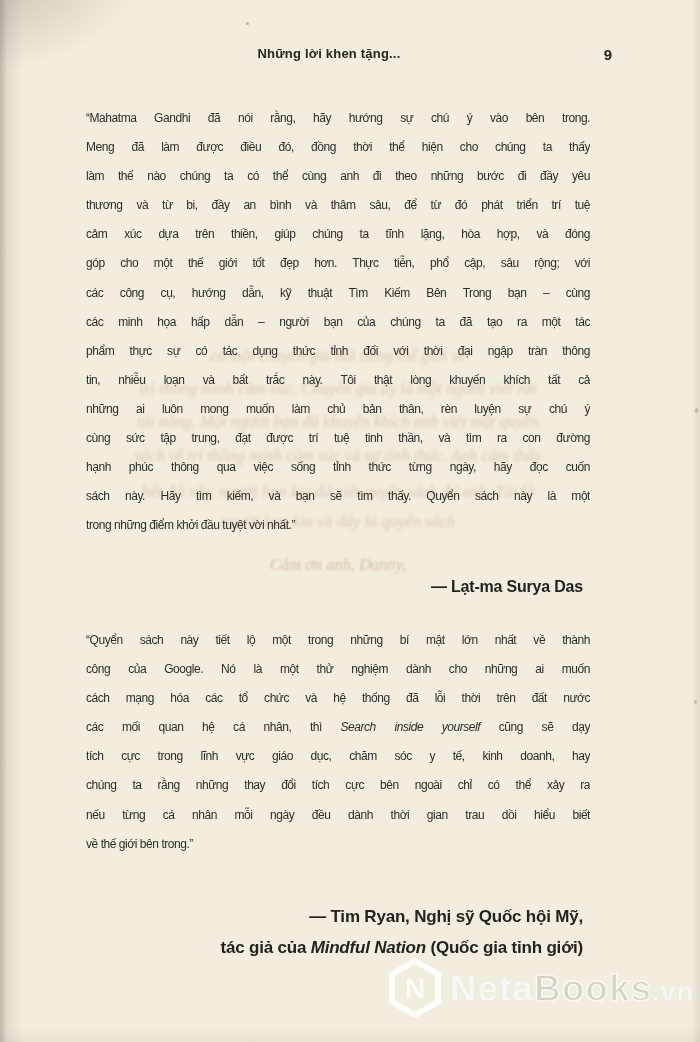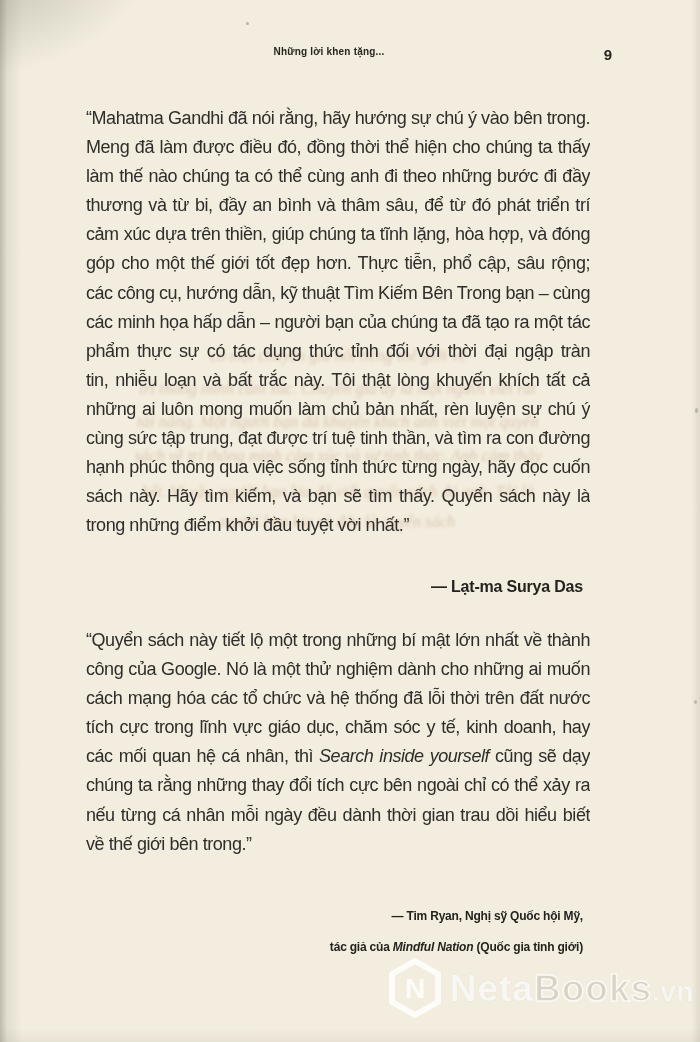--- a/index.html
+++ b/index.html
@@ -11,41 +11,41 @@
       linear-gradient(270deg, rgba(60,56,48,0.10) 0px, rgba(60,56,48,0) 9px),
       linear-gradient(0deg, rgba(60,56,48,0.06) 0px, rgba(60,56,48,0) 14px),
       #f2edde;
     font-family:"Liberation Sans", sans-serif;
     color:#2e2d2a;
   }
   
   .header{position:absolute;top:46px;left:86px;width:526px;height:22px;}
   .header-title{
     position:absolute;left:0;right:40px;text-align:center;
-    font-size:10px;font-weight:bold;letter-spacing:0.2px;color:#262521;
+    font-size:13px;font-weight:bold;letter-spacing:0.2px;color:#262521;
   }
   .page-number{
     position:absolute;right:0;top:0;font-size:15px;font-weight:bold;color:#262521;
   }
   
   .quote{position:absolute;left:86px;width:504px;}
   .q1{top:104px;}
   .q2{top:626px;}
   .tline{
     height:29.1px;line-height:29.1px;overflow:hidden;
-    font-size:18px;letter-spacing:-0.45px;
+    font-size:12px;letter-spacing:-0.45px;
     text-align:justify;text-align-last:justify;
     color:#2e2d2a;
   }
   .tline.last{text-align-last:left;}
   .tline i{font-style:italic;}
   
   .attribution{position:absolute;left:86px;width:497px;text-align:right;font-weight:bold;color:#23221f;}
   .sig1{top:571px;font-size:16px;line-height:25px;}
-  .sig2{top:901px;font-size:12px;}
+  .sig2{top:901px;font-size:17px;}
   .attr-line{line-height:31px;letter-spacing:-0.2px;}
   .attr-line i{}
   
   .ghosts{position:absolute;left:86px;top:0;width:504px;height:100%;pointer-events:none;}
   .ghost-line{
     position:absolute;left:0;width:100%;text-align:center;
     font-family:"Liberation Serif", serif;font-style:italic;
     font-size:16.5px;color:#c9a globalization;color:#c9a democracia;
     color:#c9a28d;opacity:0.5;filter:blur(1.6px);white-space:nowrap;overflow:hidden;
   }
@@ -89,50 +89,51 @@
     <div class="page-number">9</div>
   </div>
 
   <div class="ghosts">
       <div class="ghost-line"><span>có một chuyên gia nổi tiếng thế giới về</span></div>
       <div class="ghost-line"><span>trí thông minh cảm xúc. Chuyên gia ấy là một người viết rất</span></div>
       <div class="ghost-line"><span>tài năng. Một người bạn đã khuyến khích anh viết một quyển</span></div>
       <div class="ghost-line"><span>sách về trí thông minh cảm xúc và sự tỉnh thức. Anh cảm thấy</span></div>
       <div class="ghost-line"><span>hết. Vì vậy, người bạn kia đã viết quyển sách đó anh. Tôi là</span></div>
       <div class="ghost-line"><span>người bạn kia và đây là quyển sách</span></div>
+      <div class="ghost-line"><span>Cảm ơn anh, Danny,</span></div>
     </div>
 
   <div class="quote quote1 q1">
       <div class="tline"><span>“Mahatma Gandhi đã nói rằng, hãy hướng sự chú ý vào bên trong.</span></div>
       <div class="tline"><span>Meng đã làm được điều đó, đồng thời thể hiện cho chúng ta thấy</span></div>
       <div class="tline"><span>làm thế nào chúng ta có thể cùng anh đi theo những bước đi đầy yêu</span></div>
       <div class="tline"><span>thương và từ bi, đầy an bình và thâm sâu, để từ đó phát triển trí tuệ</span></div>
       <div class="tline"><span>cảm xúc dựa trên thiền, giúp chúng ta tĩnh lặng, hòa hợp, và đóng</span></div>
       <div class="tline"><span>góp cho một thế giới tốt đẹp hơn. Thực tiễn, phổ cập, sâu rộng; với</span></div>
       <div class="tline"><span>các công cụ, hướng dẫn, kỹ thuật Tìm Kiếm Bên Trong bạn – cùng</span></div>
       <div class="tline"><span>các minh họa hấp dẫn – người bạn của chúng ta đã tạo ra một tác</span></div>
       <div class="tline"><span>phẩm thực sự có tác dụng thức tỉnh đối với thời đại ngập tràn thông</span></div>
       <div class="tline"><span>tin, nhiễu loạn và bất trắc này. Tôi thật lòng khuyến khích tất cả</span></div>
-      <div class="tline"><span>những ai luôn mong muốn làm chủ bản nhất, rèn luyện sự chú ý</span></div>
+      <div class="tline"><span>những ai luôn mong muốn làm chủ bản thân, rèn luyện sự chú ý</span></div>
       <div class="tline"><span>cùng sức tập trung, đạt được trí tuệ tinh thần, và tìm ra con đường</span></div>
       <div class="tline"><span>hạnh phúc thông qua việc sống tỉnh thức từng ngày, hãy đọc cuốn</span></div>
       <div class="tline"><span>sách này. Hãy tìm kiếm, và bạn sẽ tìm thấy. Quyển sách này là một</span></div>
       <div class="tline last"><span>trong những điểm khởi đầu tuyệt vời nhất.”</span></div>
     </div>
 
   <div class="attribution sig1">
       <div class="attr-line"><span>— Lạt-ma Surya Das</span></div>
     </div>
 
   <div class="quote quote2 q2">
       <div class="tline"><span>“Quyển sách này tiết lộ một trong những bí mật lớn nhất về thành</span></div>
       <div class="tline"><span>công của Google. Nó là một thử nghiệm dành cho những ai muốn</span></div>
       <div class="tline"><span>cách mạng hóa các tổ chức và hệ thống đã lỗi thời trên đất nước</span></div>
+      <div class="tline"><span>các mối quan hệ cá nhân, thì </span><i>Search inside yourself</i><span> cũng sẽ dạy</span></div>
       <div class="tline"><span>tích cực trong lĩnh vực giáo dục, chăm sóc y tế, kinh doanh, hay</span></div>
-      <div class="tline"><span>các mối quan hệ cá nhân, thì </span><i>Search inside yourself</i><span> cũng sẽ dạy</span></div>
       <div class="tline"><span>chúng ta rằng những thay đổi tích cực bên ngoài chỉ có thể xảy ra</span></div>
       <div class="tline"><span>nếu từng cá nhân mỗi ngày đều dành thời gian trau dồi hiểu biết</span></div>
       <div class="tline last"><span>về thế giới bên trong.”</span></div>
     </div>
 
   <div class="attribution sig2">
       <div class="attr-line"><span>— Tim Ryan, Nghị sỹ Quốc hội Mỹ,</span></div>
       <div class="attr-line"><span>tác giả của </span><i>Mindful Nation</i><span> (Quốc gia tỉnh giới)</span></div>
     </div>
 

